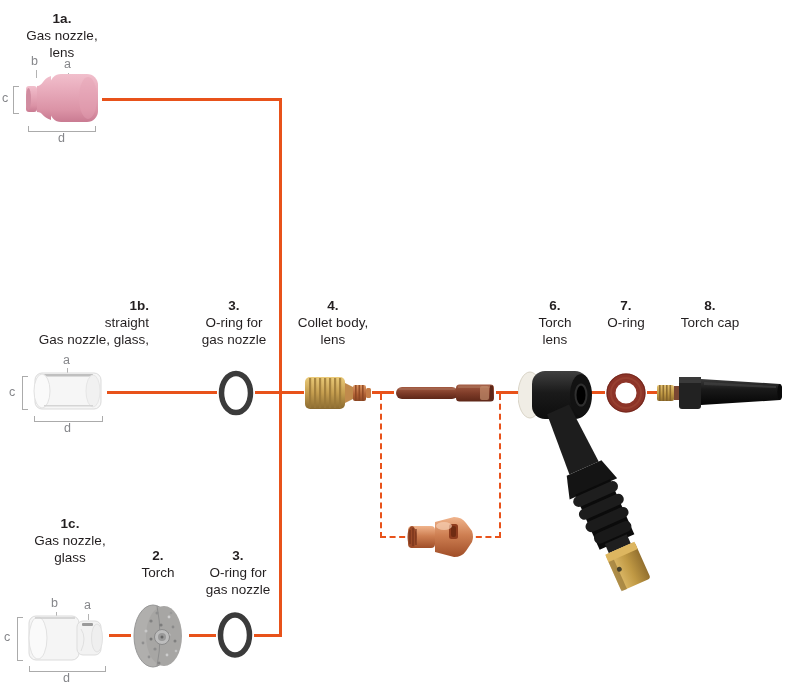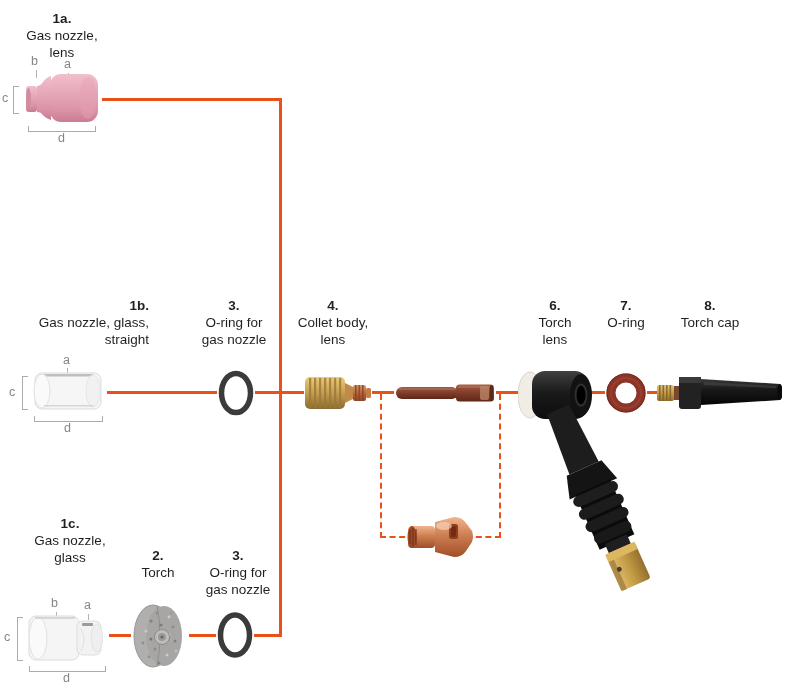--- a/index.html
+++ b/index.html
@@ -46,22 +46,22 @@
   <div class="dashedbox" style="left:380px;top:394px;width:117px;height:142px;"></div>
 
   <div class="plabel" style="left:7px;top:10px;width:110px;">
     <div class="pnum">1a.</div>
     <div>Gas nozzle,</div>
     <div>lens</div>
   </div>
 
   <div class="plabel" style="left:19px;top:297px;width:130px;text-align:right;">
     <div class="pnum">1b.</div>
+    <div>straight</div>
     <div>Gas nozzle, glass,</div>
-    <div>straight</div>
   </div>
 
   <div class="plabel" style="left:179px;top:297px;width:110px;">
     <div class="pnum">3.</div>
     <div>O-ring for</div>
     <div>gas nozzle</div>
   </div>
 
   <div class="plabel" style="left:278px;top:297px;width:110px;">
     <div class="pnum">4.</div>

